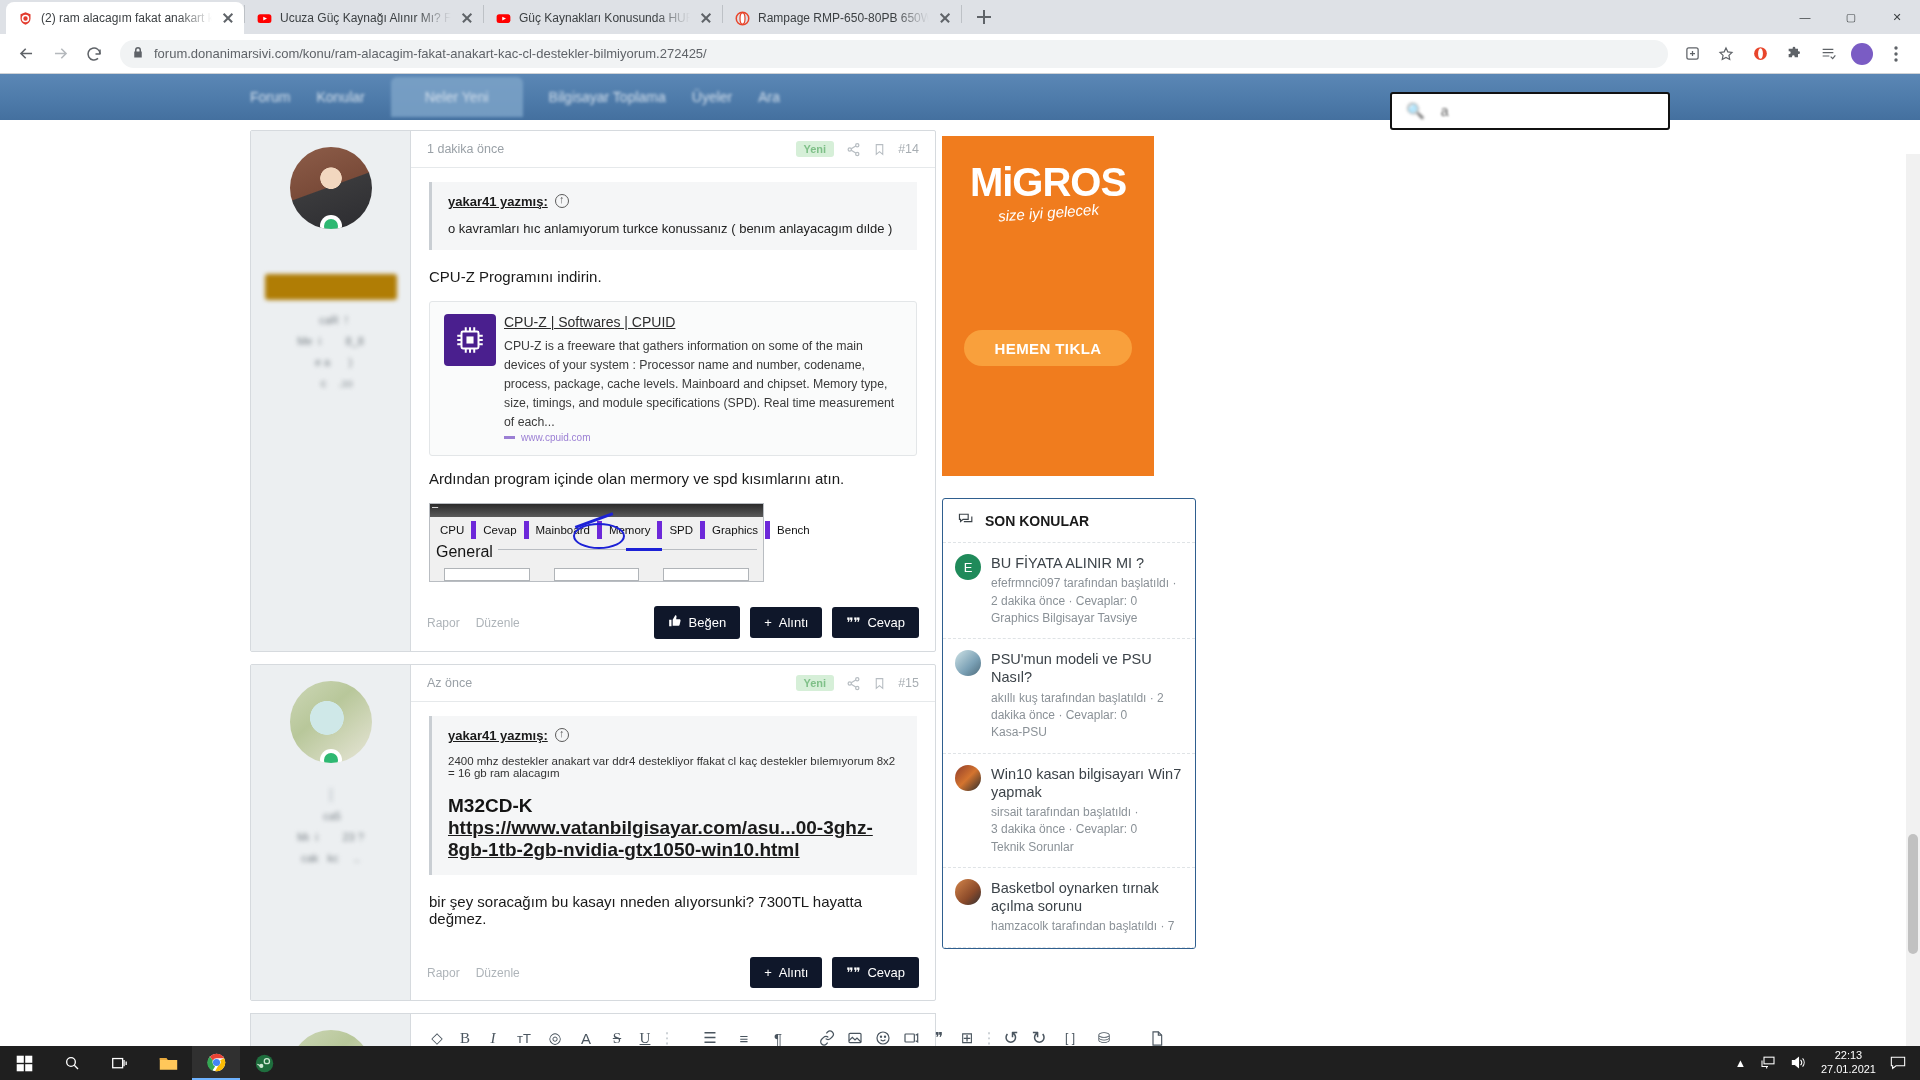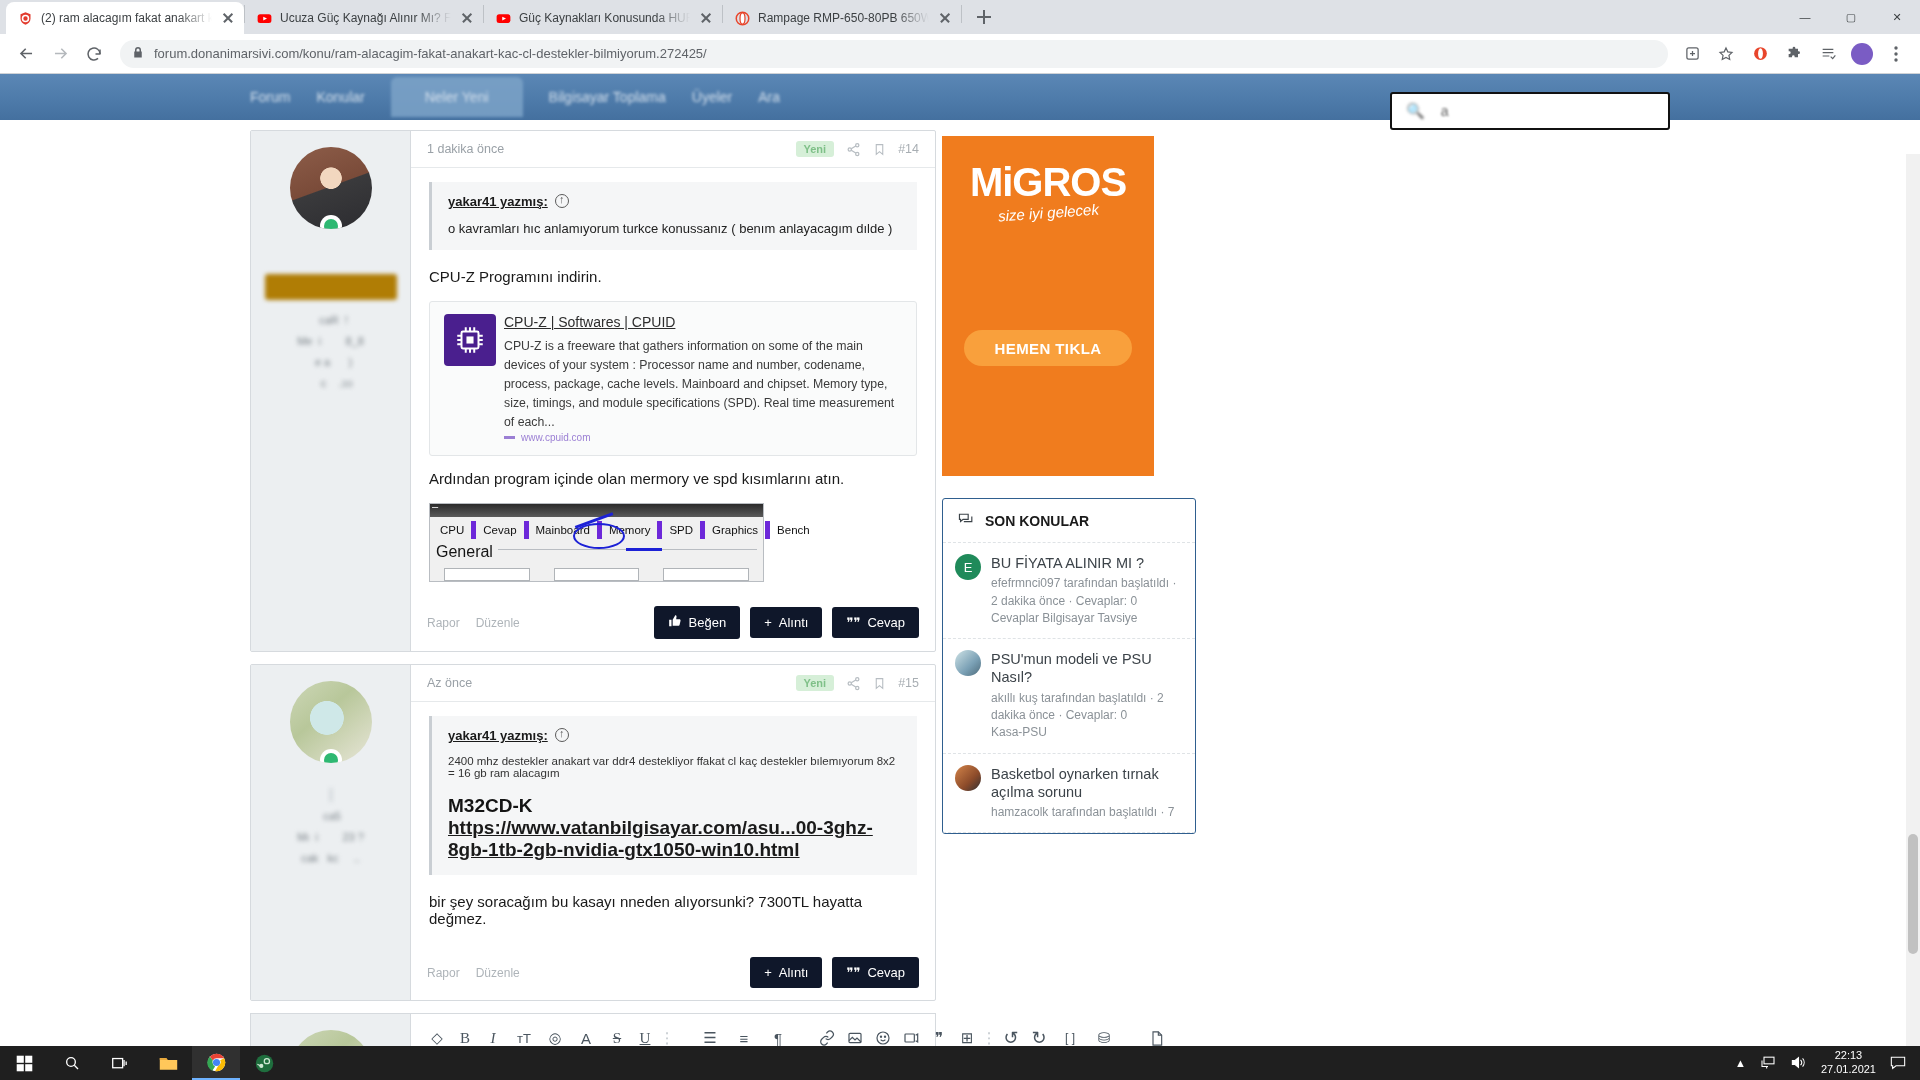--- a/index.html
+++ b/index.html
@@ -670,37 +670,48 @@
             <span>SON KONULAR</span>
           </div>
 
           <div class="thread">
             <div class="th-av letter">E</div>
             <div class="th-body">
               <div class="th-title">BU FİYATA ALINIR MI ?</div>
               <div class="th-meta">
                 <span class="sub">efefrmnci097 tarafından başlatıldı ·</span>
                 <span class="sub">2 dakika önce · Cevaplar: 0</span>
-                <span class="sub">Cevaplar Bilgisayar Tavsiye</span>
+                <span class="sub">Graphics Bilgisayar Tavsiye</span>
               </div>
             </div>
           </div>
 
           <div class="thread">
             <div class="th-av p1"></div>
             <div class="th-body">
               <div class="th-title">PSU'mun modeli ve PSU Nasıl?</div>
               <div class="th-meta">
                 <span class="sub">akıllı kuş tarafından başlatıldı · 2</span>
                 <span class="sub">dakika önce · Cevaplar: 0</span>
                 <span class="sub">Kasa-PSU</span>
               </div>
             </div>
           </div>
 
+          <div class="thread">
+            <div class="th-av p2"></div>
+            <div class="th-body">
+              <div class="th-title">Win10 kasan bilgisayarı Win7 yapmak</div>
+              <div class="th-meta">
+                <span class="sub">sirsait tarafından başlatıldı ·</span>
+                <span class="sub">3 dakika önce · Cevaplar: 0</span>
+                <span class="sub">Teknik Sorunlar</span>
+              </div>
+            </div>
+          </div>
 
 
           <div class="thread">
             <div class="th-av p4"></div>
             <div class="th-body">
               <div class="th-title">Basketbol oynarken tırnak açılma sorunu</div>
               <div class="th-meta">
                 <span class="sub">hamzacolk tarafından başlatıldı · 7</span>
               </div>
             </div>

